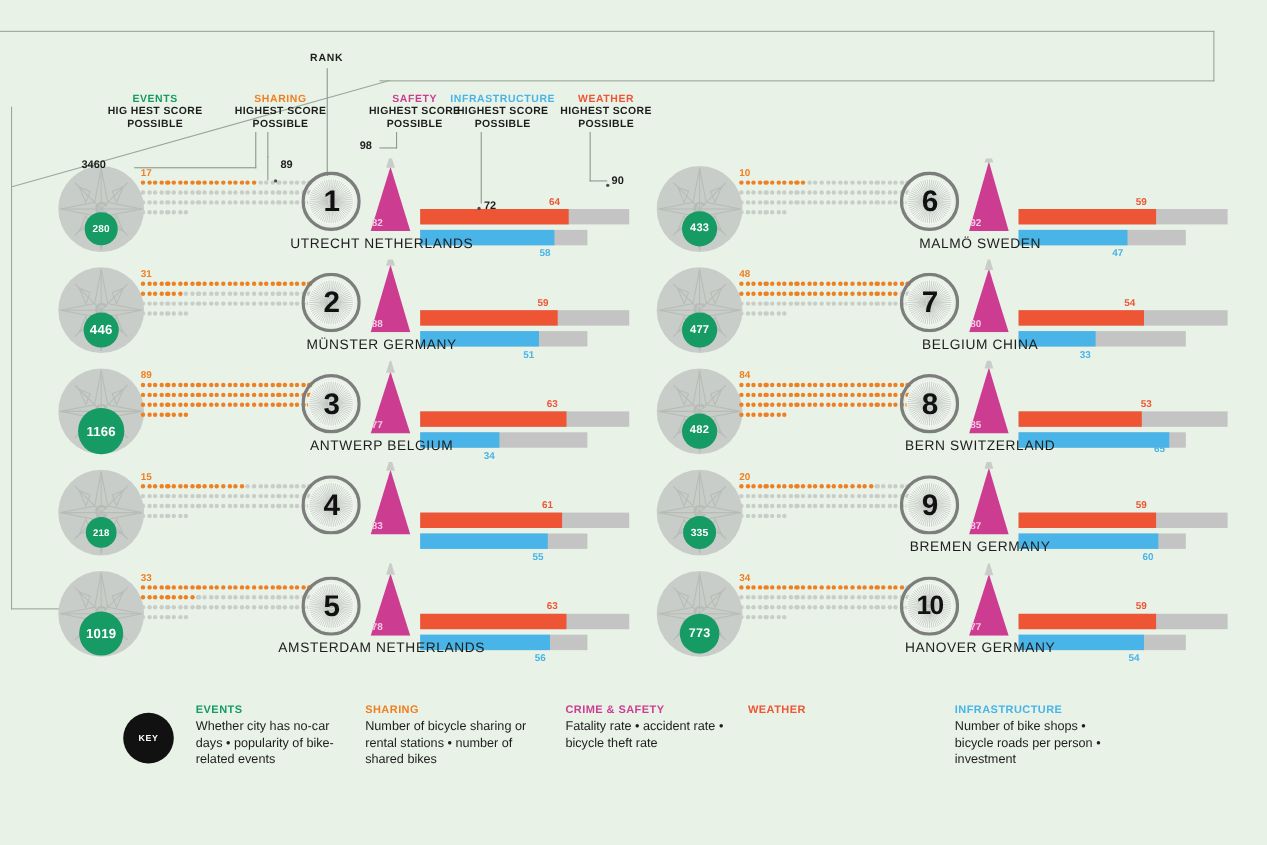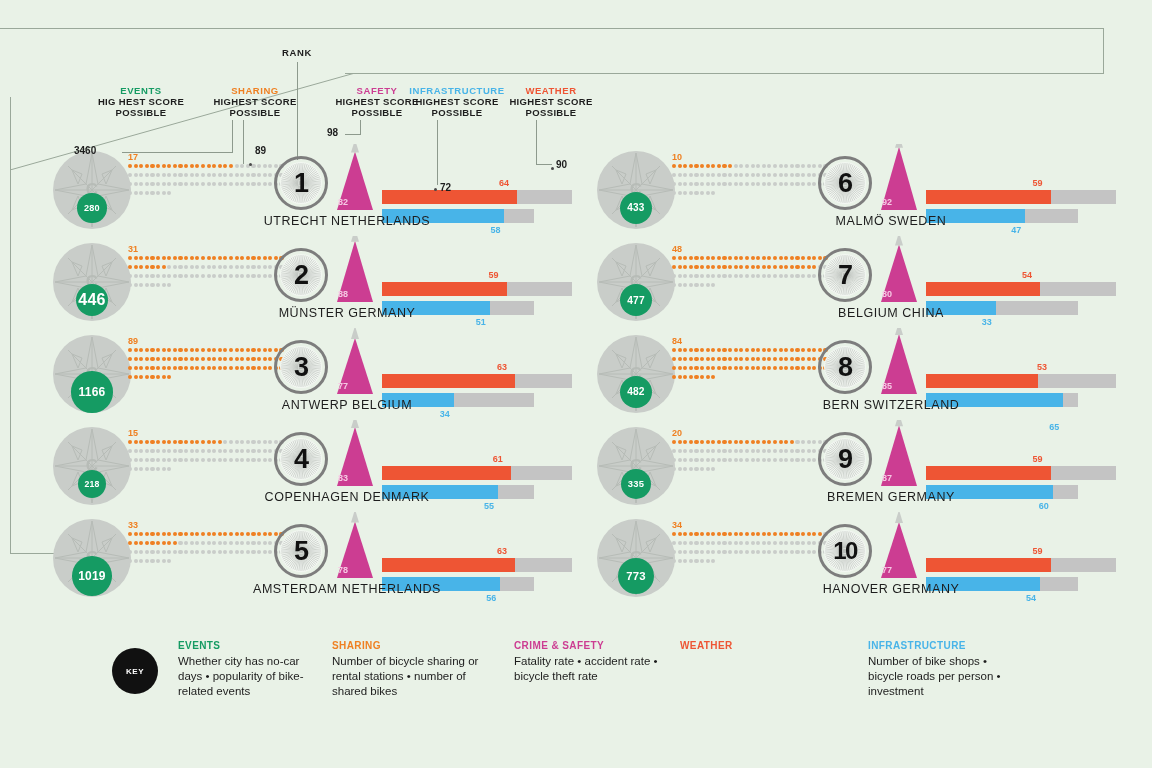--- a/index.html
+++ b/index.html
@@ -372,21 +372,21 @@
           <svg width="80" height="80" viewBox="0 0 80 80">
             <circle cx="40" cy="40" r="39" fill="#c9cdc9"></circle>
             <g stroke="#b7bcb7" stroke-width="1" fill="none">
               <path d="M40 3 L46 34 L77 40 L46 46 L40 77 L34 46 L3 40 L34 34 Z"></path>
               <path d="M40 3 L40 77 M3 40 L77 40"></path>
               <path d="M16 16 L40 40 L64 16 M16 64 L40 40 L64 64"></path>
               <path d="M20 20 l10 4 -4 10 z M60 20 l-10 4 4 10 z M20 60 l10 -4 -4 -10 z M60 60 l-10 -4 4 -10 z"></path>
             </g>
             <text x="40" y="45" text-anchor="middle" font-family="Liberation Sans, sans-serif" font-size="17" font-weight="bold" fill="#b7bcb7">C</text>
           </svg>
-          <div class="badge" style="width:32.4px;height:32.4px;left:23.8px;top:41.8px;font-size:16px;">446</div>
+          <div class="badge" style="width:32.4px;height:32.4px;left:23.8px;top:41.8px;font-size:12px;">446</div>
         </div>
         <div class="dots">
           <div class="dotlabel">31</div>
           <div class="dotgrid">
             <i class="on"></i>
             <i class="on"></i>
             <i class="on"></i>
             <i class="on"></i>
             <i class="on"></i>
             <i class="on"></i>
@@ -994,21 +994,20 @@
             <polygon points="23,-5.0 27,8.0 19,8.0" fill="#c9cdc9"></polygon>
           </svg><div class="val">83</div></div>
         <div class="bars">
           <div class="bar-track" style="left:0;top:0;width:190px;"></div>
           <div class="bar-fill bar-red" style="left:0;top:0;width:128.8px;"></div>
           <div class="bar-val red" style="left:110.8px;top:-12px;">61</div>
           <div class="bar-track" style="left:0;top:19px;width:152.0px;"></div>
           <div class="bar-fill bar-blue" style="left:0;top:19px;width:116.1px;"></div>
           <div class="bar-val blue" style="left:102.1px;top:35px;">55</div>
         </div>
-        <div class="cityname">COPENHAGEN DENMARK</div>
       </div>
       <div class="row" style="left: 52px; top: 508px;">
         <div class="compass">
           <svg width="80" height="80" viewBox="0 0 80 80">
             <circle cx="40" cy="40" r="39" fill="#c9cdc9"></circle>
             <g stroke="#b7bcb7" stroke-width="1" fill="none">
               <path d="M40 3 L46 34 L77 40 L46 46 L40 77 L34 46 L3 40 L34 34 Z"></path>
               <path d="M40 3 L40 77 M3 40 L77 40"></path>
               <path d="M16 16 L40 40 L64 16 M16 64 L40 40 L64 64"></path>
               <path d="M20 20 l10 4 -4 10 z M60 20 l-10 4 4 10 z M20 60 l10 -4 -4 -10 z M60 60 l-10 -4 4 -10 z"></path>
@@ -1840,21 +1839,21 @@
         <div class="tri"><svg width="46" height="66" viewBox="0 0 46 66">
             <polygon points="23,6.1 41,66 5,66" fill="#cc3d92"></polygon>
             <polygon points="23,-5.9 27,7.1 19,7.1" fill="#c9cdc9"></polygon>
           </svg><div class="val">85</div></div>
         <div class="bars">
           <div class="bar-track" style="left:0;top:0;width:190px;"></div>
           <div class="bar-fill bar-red" style="left:0;top:0;width:111.9px;"></div>
           <div class="bar-val red" style="left:111px;top:-12px;">53</div>
           <div class="bar-track" style="left:0;top:19px;width:152.0px;"></div>
           <div class="bar-fill bar-blue" style="left:0;top:19px;width:137.2px;"></div>
-          <div class="bar-val blue" style="left:123.2px;top:48px;">65</div>
+          <div class="bar-val blue" style="left:123.2px;top:29px;">65</div>
         </div>
         <div class="cityname">BERN SWITZERLAND</div>
       </div>
       <div class="row" style="left: 596px; top: 416px;">
         <div class="compass">
           <svg width="80" height="80" viewBox="0 0 80 80">
             <circle cx="40" cy="40" r="39" fill="#c9cdc9"></circle>
             <g stroke="#b7bcb7" stroke-width="1" fill="none">
               <path d="M40 3 L46 34 L77 40 L46 46 L40 77 L34 46 L3 40 L34 34 Z"></path>
               <path d="M40 3 L40 77 M3 40 L77 40"></path>

